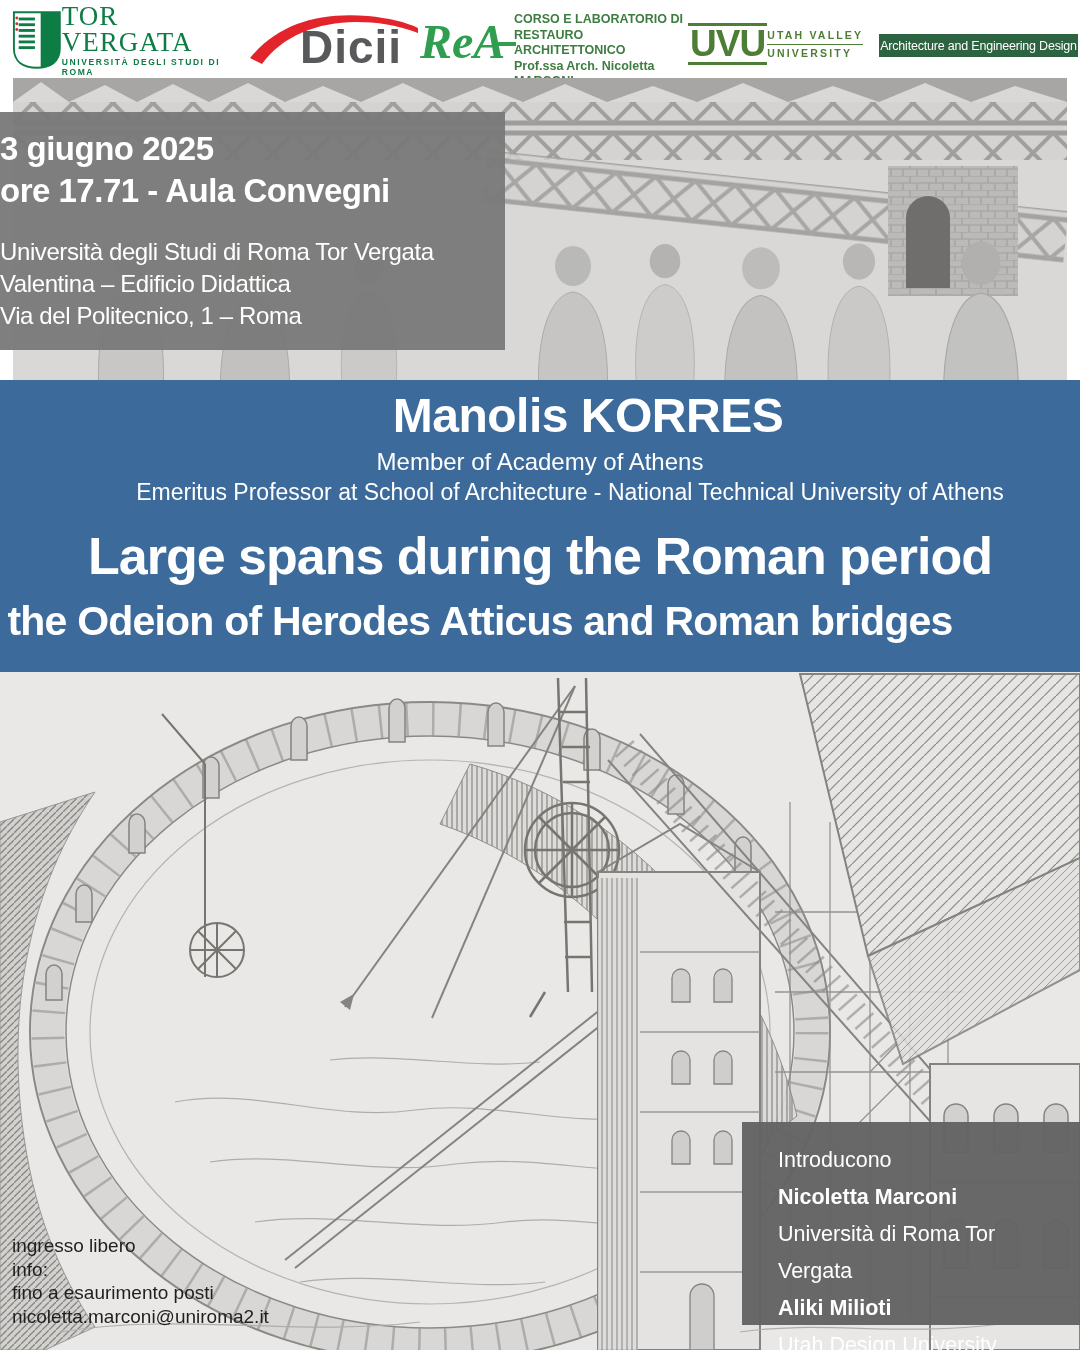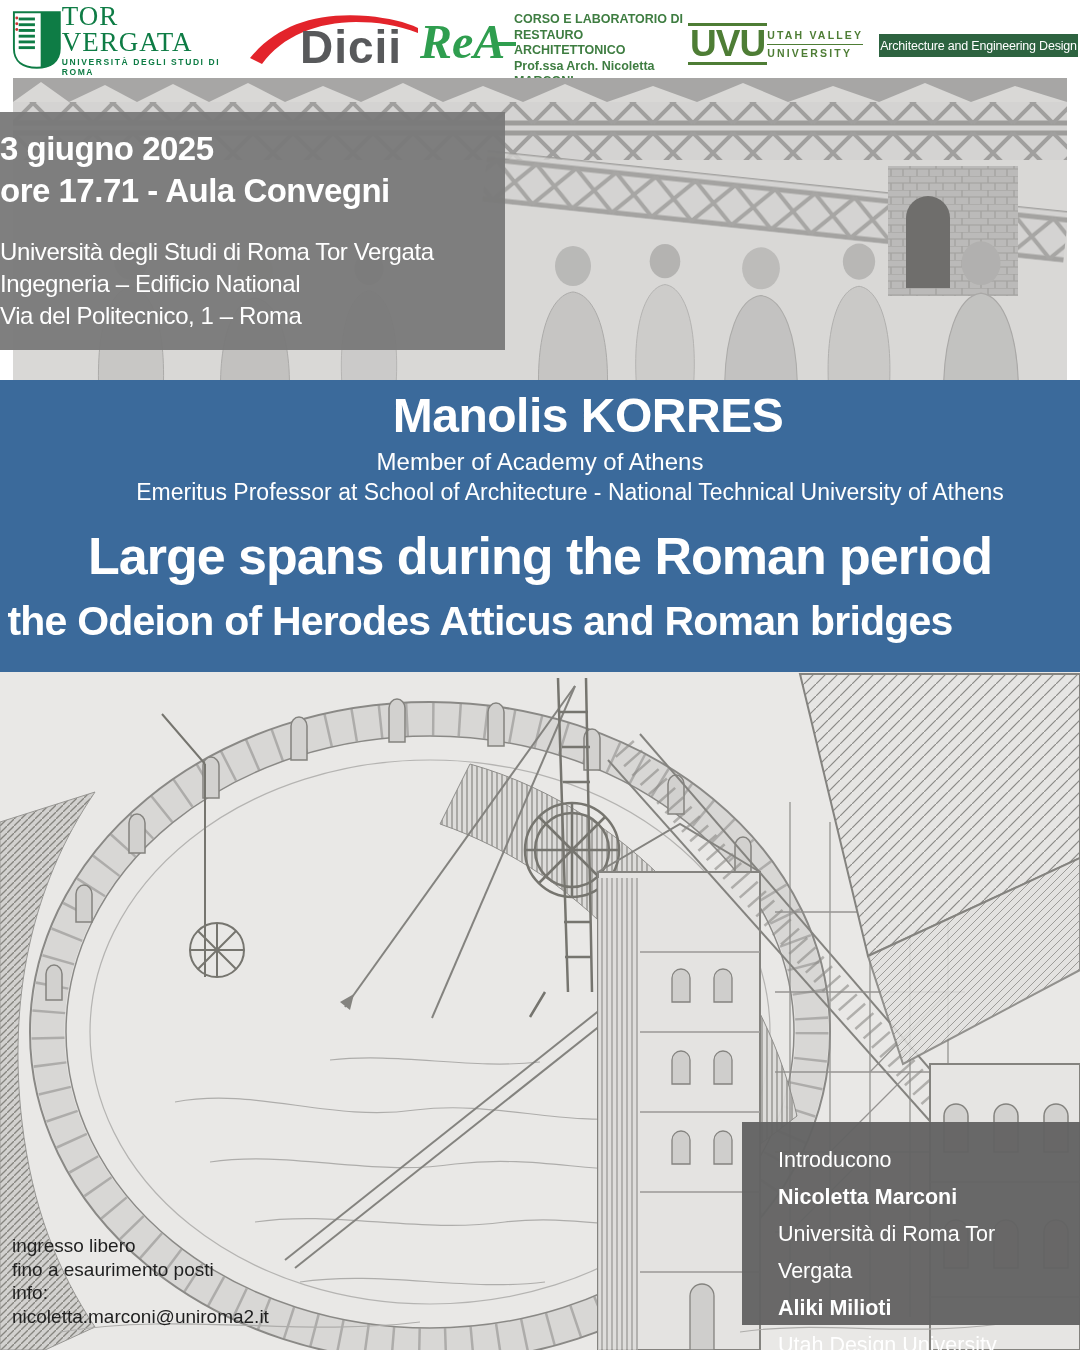--- a/index.html
+++ b/index.html
@@ -171,21 +171,21 @@
       </g>
     </g>
     <rect width="1054" height="302" fill="#ffffff" opacity="0.10"></rect>
   </svg>
 
   <div class="abs datebox">
     <div class="big">3 giugno 2025</div>
     <div class="big">ore 17.71 - Aula Convegni</div>
     <div class="spacer"></div>
     <div class="small">Università degli Studi di Roma Tor Vergata</div>
-    <div class="small">Ingegneria – Edificio National</div>
+    <div class="small">Valentina – Edificio Didattica</div>
     <div class="small">Via del Politecnico, 1 – Roma</div>
   </div>
 
   <div class="abs blueband">
     <div class="abs speaker-name">Manolis KORRES</div>
     <div class="abs speaker-role1">Member of Academy of Athens</div>
     <div class="abs speaker-role2">Emeritus Professor at School of Architecture - National Technical University of Athens</div>
     <div class="abs talk-title1">Large spans during the Roman period</div>
     <div class="abs talk-title2">the Odeion of Herodes Atticus and Roman bridges</div>
   </div>
@@ -318,18 +318,18 @@
   <div class="abs introbox">
     <div>Introducono</div>
     <div class="bold">Nicoletta Marconi</div>
     <div>Università di Roma Tor Vergata</div>
     <div class="bold">Aliki Milioti</div>
     <div>Utah Design University</div>
   </div>
 
   <div class="abs admission">
     <div>ingresso libero</div>
+    <div>info:</div>
     <div>fino a esaurimento posti</div>
-    <div>info:</div>
     <div>nicoletta.marconi@uniroma2.it</div>
   </div>
 
 </div>
 
 </body></html>

